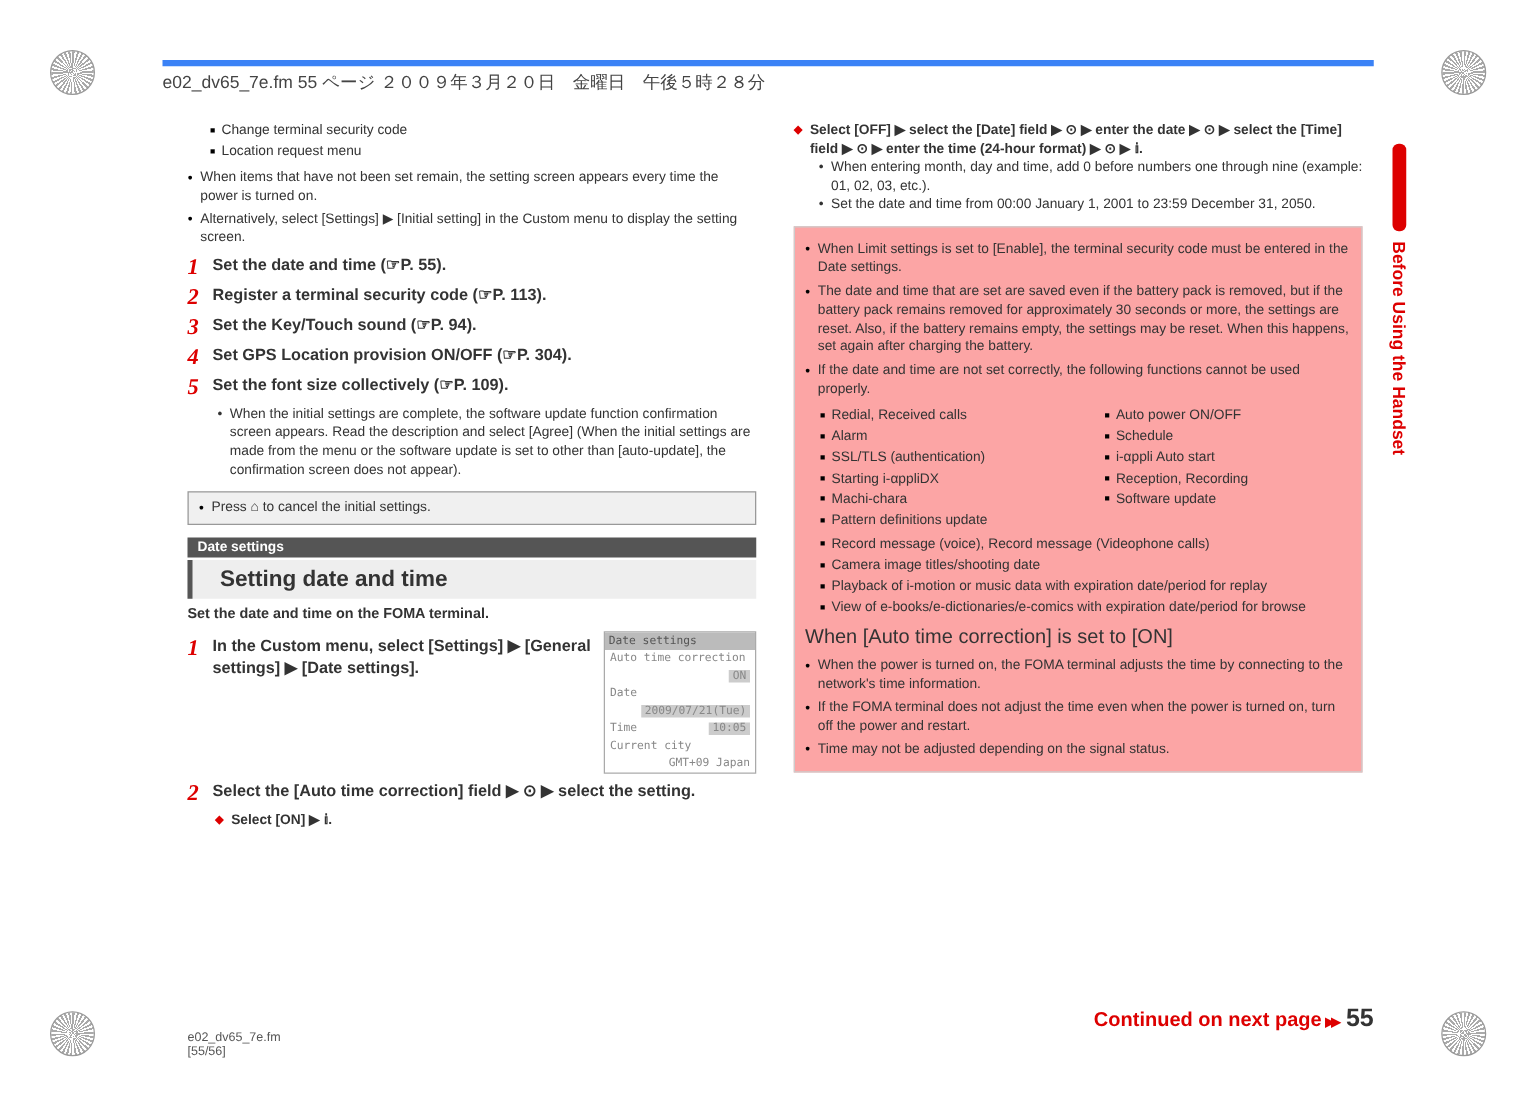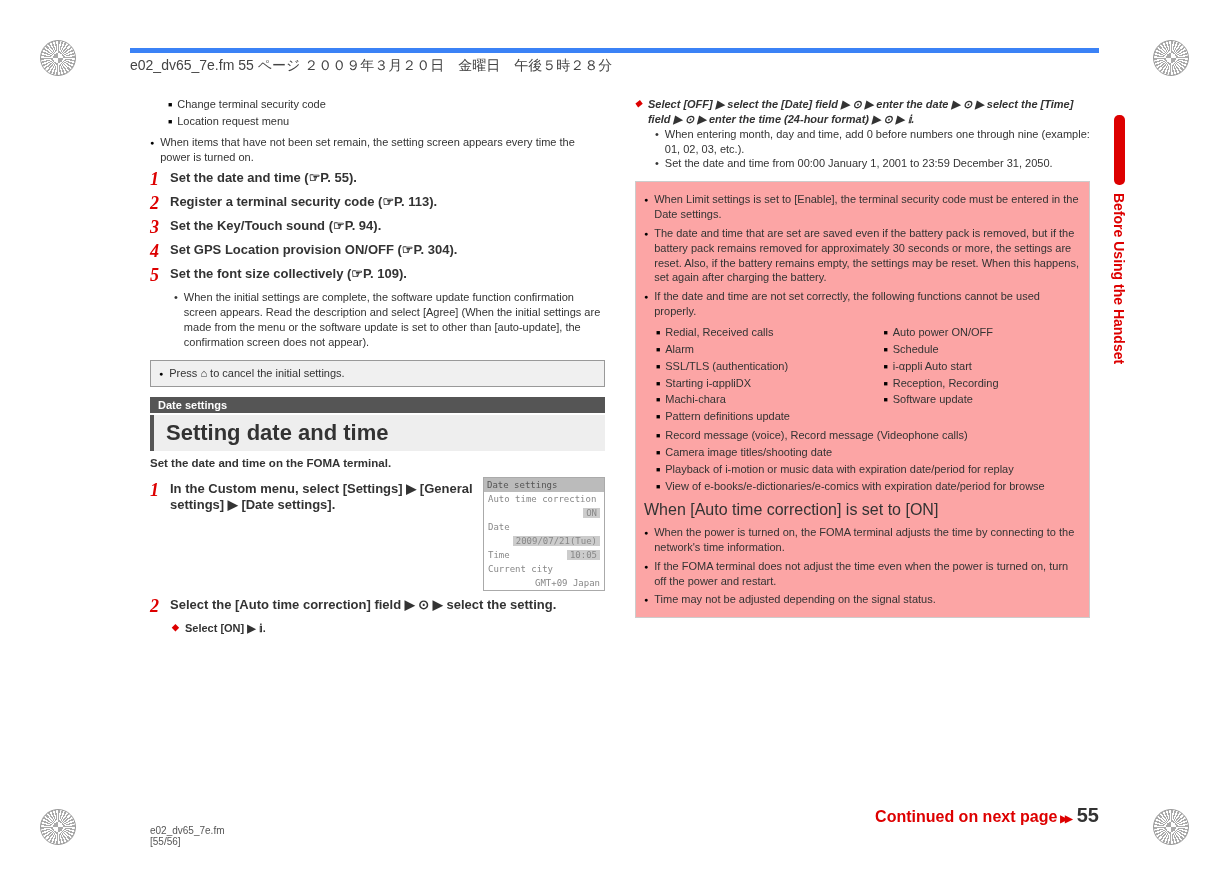--- a/index.html
+++ b/index.html
@@ -92,22 +92,22 @@
   .subsection-head {
     background: #555; color: #fff;
     font-weight: bold;
     padding: 2px 8px;
     font-size: 11px;
     margin-bottom: 2px;
   }
   .section-title {
     background: #eee;
     border-left: 4px solid #555;
-    padding: 5px 12px;
-    font-size: 22px;
+    padding: 5px 22px;
+    font-size: 18px;
     font-weight: bold;
     margin-bottom: 6px;
   }
 
   .intro { font-weight: bold; font-size: 11.5px; margin: 6px 0; }
 
   .step-with-img { display: flex; gap: 10px; align-items: flex-start; }
   .phone-screen {
     width: 120px;
     border: 1px solid #aaa;
@@ -172,20 +172,23 @@
           </div>
         <div class="sq-item">
             <span>Location request menu</span>
           </div>
       </div>
     </div>
 
     <div class="dot-item">
         <span>When items that have not been set remain, the setting screen appears every time the power is turned on.</span>
       </div>
+    <div class="dot-item">
+        <span>Alternatively, select [Settings] ▶ [Initial setting] in the Custom menu to display the setting screen.</span>
+      </div>
 
     <div class="num-step">
         <span class="num">1</span>
         <span class="body">Set the date and time (☞P. 55).</span>
       </div>
     <div class="num-step">
         <span class="num">2</span>
         <span class="body">Register a terminal security code (☞P. 113).</span>
       </div>
     <div class="num-step">
@@ -255,21 +258,21 @@
     <div class="num-step">
         <span class="num">2</span>
         <span class="body">Select the [Auto time correction] field ▶ ⊙ ▶ select the setting.</span>
       </div>
     <div class="diamond-item">
         <span class="body">Select [ON] ▶ 𝕚.</span>
       </div>
   </div>
 
   <div class="col">
-    <div class="diamond-item" style="margin-left:0;font-style:italic;">
+    <div class="diamond-item" style="margin-left:0;">
         <span class="body">Select [OFF] ▶ select the [Date] field ▶ ⊙ ▶ enter the date ▶ ⊙ ▶ select the [Time] field ▶ ⊙ ▶ enter the time (24-hour format) ▶ ⊙ ▶ 𝕚.</span>
       </div>
     <div class="sub-item">
         <span>When entering month, day and time, add 0 before numbers one through nine (example: 01, 02, 03, etc.).</span>
       </div>
     <div class="sub-item">
         <span>Set the date and time from 00:00 January 1, 2001 to 23:59 December 31, 2050.</span>
       </div>
 
     <div class="gray-box" style="margin-top:10px;">

